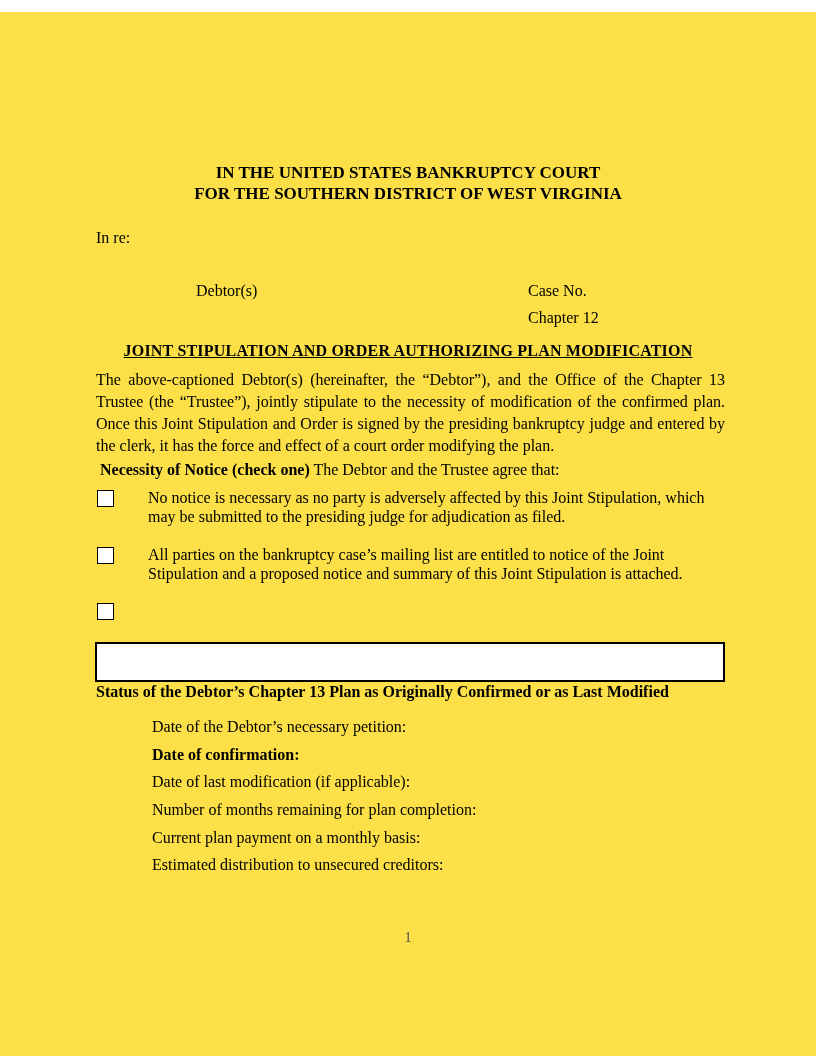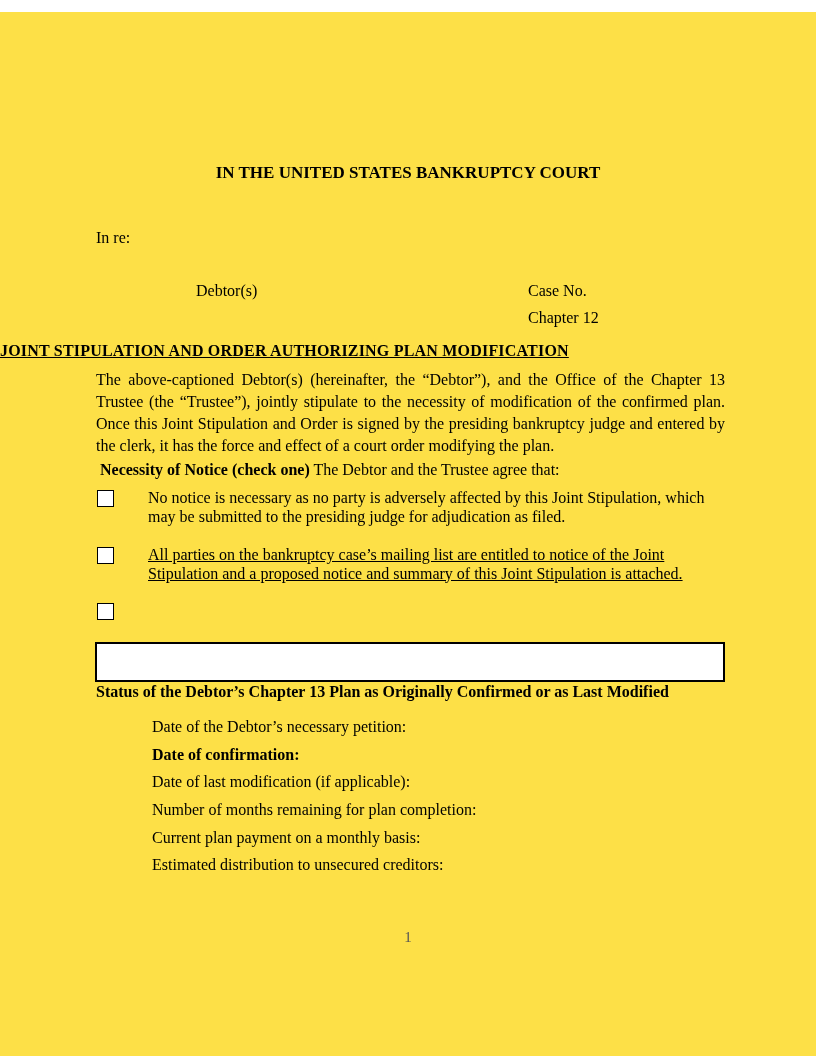--- a/index.html
+++ b/index.html
@@ -20,41 +20,41 @@
       top: 150px; left: 0; width: 100%;
       text-align: center; font-weight: bold;
       font-size: 17px; line-height: 21px;
     }
     .in-re   { top: 217px; left: 96px; }
     .debtors { top: 270px; left: 196px; }
     .case-no { top: 270px; left: 528px; }
     .chapter { top: 297px; left: 528px; }
     .main-heading {
       top: 330px; left: 0; width: 100%;
-      font-weight: bold;
+      text-align: center; font-weight: bold;
       text-decoration: underline;
       letter-spacing: 0.2px;
     }
     .intro {
       top: 357px; left: 96px; width: 629px;
       line-height: 22px; text-align: justify;
     }
     .notice-heading { top: 449px; left: 100px; text-align: right; }
     .notice-heading .bold { font-weight: bold; }
     .checkbox-square {
       width: 17px; height: 17px;
       border: 1.6px solid #000;
       background: #ffffff;
     }
     .cb1 { top: 478px; left: 97px; }
     .cb2 { top: 535px; left: 97px; }
     .cb3 { top: 591px; left: 97px; }
     .cb-text { width: 577px; line-height: 18.5px; left: 148px; }
     .cbt1 { top: 477px; }
-    .cbt2 { top: 534px; text-decoration: underline; }
+    .cbt2 { top: 534px; }
     .cbt3 { top: 590px; }
     .entities-box {
       top: 630px; left: 95px; width: 630px; height: 40px;
       border: 2px solid #000000;
       background: #ffffff;
     }
     .status-heading {
       top: 671px; left: 96px; width: 629px;
       font-weight: bold;
     }
@@ -70,20 +70,21 @@
       text-align: center; font-size: 15px; color: #555555;
     }
   </style>
 </head>
 <body>
 
 <div class="page">
 
   <div class="abs court-title">
     <div>IN THE UNITED STATES BANKRUPTCY COURT</div>
+    <div>FOR THE SOUTHERN DISTRICT OF WEST VIRGINIA</div>
   </div>
 
   <div class="abs in-re">In re:</div>
 
   <div class="abs debtors">Debtor(s)</div>
   <div class="abs case-no">Case No.</div>
   <div class="abs chapter">Chapter 12</div>
 
   <div class="abs main-heading">JOINT STIPULATION AND ORDER AUTHORIZING PLAN MODIFICATION</div>
 

